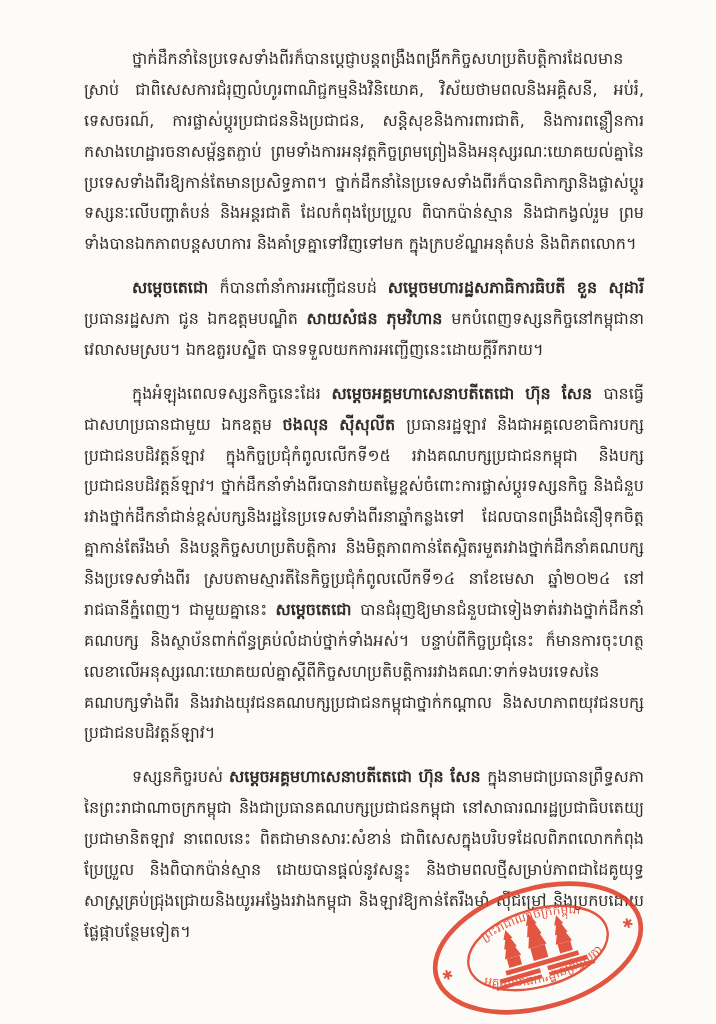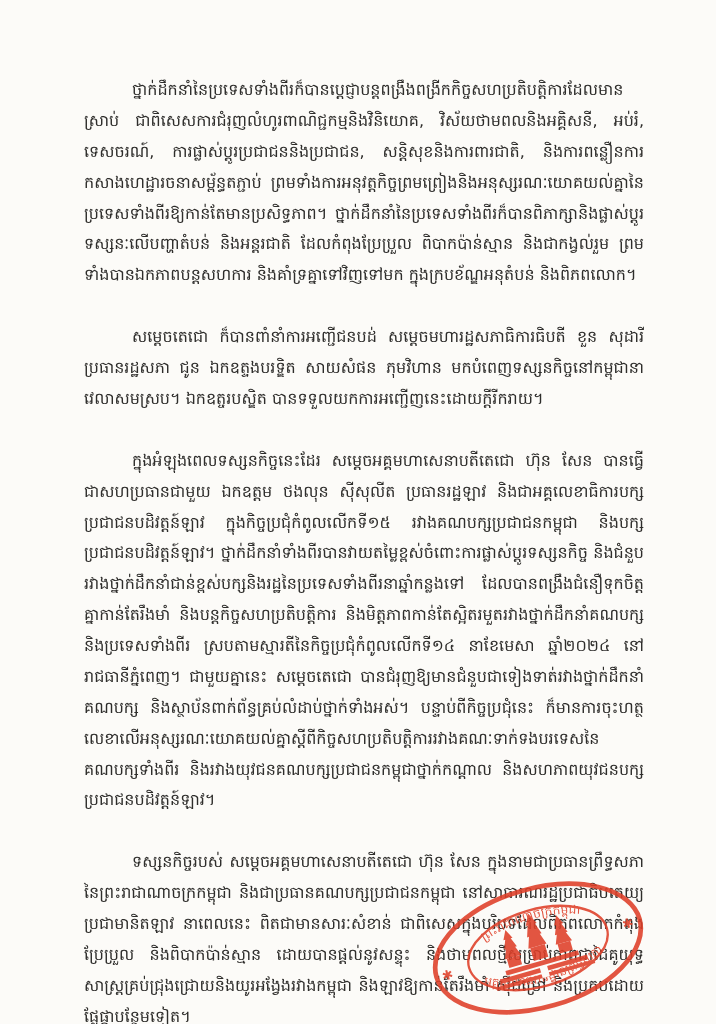--- a/index.html
+++ b/index.html
@@ -16,40 +16,40 @@
     padding: 44px 72px 0 84px;
     text-align: justify;
   }
   .para {
     font-size: 16px;
     line-height: 1.93;
     margin-bottom: 13px;
     text-align: justify;
     word-break: break-word;
   }
-  .para.indent { text-indent: 48px; margin-top: 31px; }
-  .para .b { font-weight: normal; }
+  .para.indent { text-indent: 48px; }
+  .para .b { font-weight: bold; }
   .seal {
     position: absolute;
     left: 420px;
     top: 882px;
     width: 236px;
     height: 132px;
     transform: rotate(-16deg);
     opacity: 0.88;
   }
   .seal svg { width: 100%; height: 100%; display: block; }
 </style>
 </head>
 <body>
 
 <div class="doc">
   <div>
       <p class="para indent"><span>ថ្នាក់ដឹកនាំនៃប្រទេសទាំងពីរក៏បានប្តេជ្ញាបន្តពង្រឹងពង្រីកកិច្ចសហប្រតិបត្តិការដែលមានស្រាប់ ជាពិសេសការជំរុញលំហូរពាណិជ្ជកម្មនិងវិនិយោគ, វិស័យថាមពលនិងអគ្គិសនី, អប់រំ, ទេសចរណ៍, ការផ្លាស់ប្តូរប្រជាជននិងប្រជាជន, សន្តិសុខនិងការពារជាតិ, និងការពន្លឿនការកសាងហេដ្ឋារចនាសម្ព័ន្ធតភ្ជាប់ ព្រមទាំងការអនុវត្តកិច្ចព្រមព្រៀងនិងអនុស្សរណៈយោគយល់គ្នានៃប្រទេសទាំងពីរឱ្យកាន់តែមានប្រសិទ្ធភាព។ ថ្នាក់ដឹកនាំនៃប្រទេសទាំងពីរក៏បានពិភាក្សានិងផ្លាស់ប្តូរទស្សនៈលើបញ្ហាតំបន់ និងអន្តរជាតិ ដែលកំពុងប្រែប្រួល ពិបាកប៉ាន់ស្មាន និងជាកង្វល់រួម ព្រមទាំងបានឯកភាពបន្តសហការ និងគាំទ្រគ្នាទៅវិញទៅមក ក្នុងក្របខ័ណ្ឌអនុតំបន់ និងពិភពលោក។</span></p>
-      <p class="para indent"><span class="b">សម្តេចតេជោ </span><span>ក៏បានពាំនាំការអញ្ជើជនបដ់ </span><span class="b">សម្តេចមហារដ្ឋសភាធិការធិបតី ខួន សុដារី </span><span>ប្រធានរដ្ឋសភា ជូន ឯកឧត្ទងបរទ្ឌិត </span><span class="b">សាយសំផន ភុមវិហាន </span><span>មកបំពេញទស្សនកិច្ចនៅកម្ពុជានាវេលាសមស្រប។ ឯកឧត្ចរបស្ឌិត បានទទួលយកការអញ្ជើញនេះដោយក្តីរីករាយ។</span></p>
+      <p class="para indent"><span class="b">សម្តេចតេជោ </span><span>ក៏បានពាំនាំការអញ្ជើជនបដ់ </span><span class="b">សម្តេចមហារដ្ឋសភាធិការធិបតី ខួន សុដារី </span><span>ប្រធានរដ្ឋសភា ជូន ឯកឧត្តមបណ្ឌិត </span><span class="b">សាយសំផន ភុមវិហាន </span><span>មកបំពេញទស្សនកិច្ចនៅកម្ពុជានាវេលាសមស្រប។ ឯកឧត្ចរបស្ឌិត បានទទួលយកការអញ្ជើញនេះដោយក្តីរីករាយ។</span></p>
       <p class="para indent"><span>ក្នុងអំឡុងពេលទស្សនកិច្ចនេះដែរ </span><span class="b">សម្តេចអគ្គមហាសេនាបតីតេជោ ហ៊ុន សែន </span><span>បានធ្វើជាសហប្រធានជាមួយ ឯកឧត្តម </span><span class="b">ថងលុន ស៊ីសុលីត </span><span>ប្រធានរដ្ឋឡាវ និងជាអគ្គលេខាធិការបក្សប្រជាជនបដិវត្តន៍ឡាវ ក្នុងកិច្ចប្រជុំកំពូលលើកទី១៥ រវាងគណបក្សប្រជាជនកម្ពុជា និងបក្សប្រជាជនបដិវត្តន៍ឡាវ។ ថ្នាក់ដឹកនាំទាំងពីរបានវាយតម្លៃខ្ពស់ចំពោះការផ្លាស់ប្តូរទស្សនកិច្ច និងជំនួបរវាងថ្នាក់ដឹកនាំជាន់ខ្ពស់បក្សនិងរដ្ឋនៃប្រទេសទាំងពីរនាឆ្នាំកន្លងទៅ ដែលបានពង្រឹងជំនឿទុកចិត្តគ្នាកាន់តែរឹងមាំ និងបន្តកិច្ចសហប្រតិបត្តិការ និងមិត្តភាពកាន់តែស្អិតរមួតរវាងថ្នាក់ដឹកនាំគណបក្ស និងប្រទេសទាំងពីរ ស្របតាមស្មារតីនៃកិច្ចប្រជុំកំពូលលើកទី១៤ នាខែមេសា ឆ្នាំ២០២៤ នៅរាជធានីភ្នំពេញ។ ជាមួយគ្នានេះ </span><span class="b">សម្តេចតេជោ </span><span>បានជំរុញឱ្យមានជំនួបជាទៀងទាត់រវាងថ្នាក់ដឹកនាំគណបក្ស និងស្ថាប័នពាក់ព័ន្ធគ្រប់លំដាប់ថ្នាក់ទាំងអស់។ បន្ទាប់ពីកិច្ចប្រជុំនេះ ក៏មានការចុះហត្ថលេខាលើអនុស្សរណៈយោគយល់គ្នាស្តីពីកិច្ចសហប្រតិបត្តិការរវាងគណៈទាក់ទងបរទេសនៃគណបក្សទាំងពីរ និងរវាងយុវជនគណបក្សប្រជាជនកម្ពុជាថ្នាក់កណ្តាល និងសហភាពយុវជនបក្សប្រជាជនបដិវត្តន៍ឡាវ។</span></p>
       <p class="para indent"><span>ទស្សនកិច្ចរបស់ </span><span class="b">សម្តេចអគ្គមហាសេនាបតីតេជោ ហ៊ុន សែន </span><span>ក្នុងនាមជាប្រធានព្រឹទ្ធសភានៃព្រះរាជាណាចក្រកម្ពុជា និងជាប្រធានគណបក្សប្រជាជនកម្ពុជា នៅសាធារណរដ្ឋប្រជាធិបតេយ្យប្រជាមានិតឡាវ នាពេលនេះ ពិតជាមានសារៈសំខាន់ ជាពិសេសក្នុងបរិបទដែលពិភពលោកកំពុងប្រែប្រួល និងពិបាកប៉ាន់ស្មាន ដោយបានផ្តល់នូវសន្ទុះ និងថាមពលថ្មីសម្រាប់ភាពជាដៃគូយុទ្ធសាស្ត្រគ្រប់ជ្រុងជ្រោយនិងយូរអង្វែងរវាងកម្ពុជា និងឡាវឱ្យកាន់តែរឹងមាំ ស៊ីជម្រៅ និងប្រកបដោយផ្លែផ្កាបន្ថែមទៀត។</span></p>
     </div>
 
 </div>
 
 <div class="seal">
   <svg viewBox="0 0 240 140" xmlns="http://www.w3.org/2000/svg">
     <g stroke="#df3f28" fill="none">
       <ellipse cx="120" cy="70" rx="112" ry="63" stroke-width="5"></ellipse>

